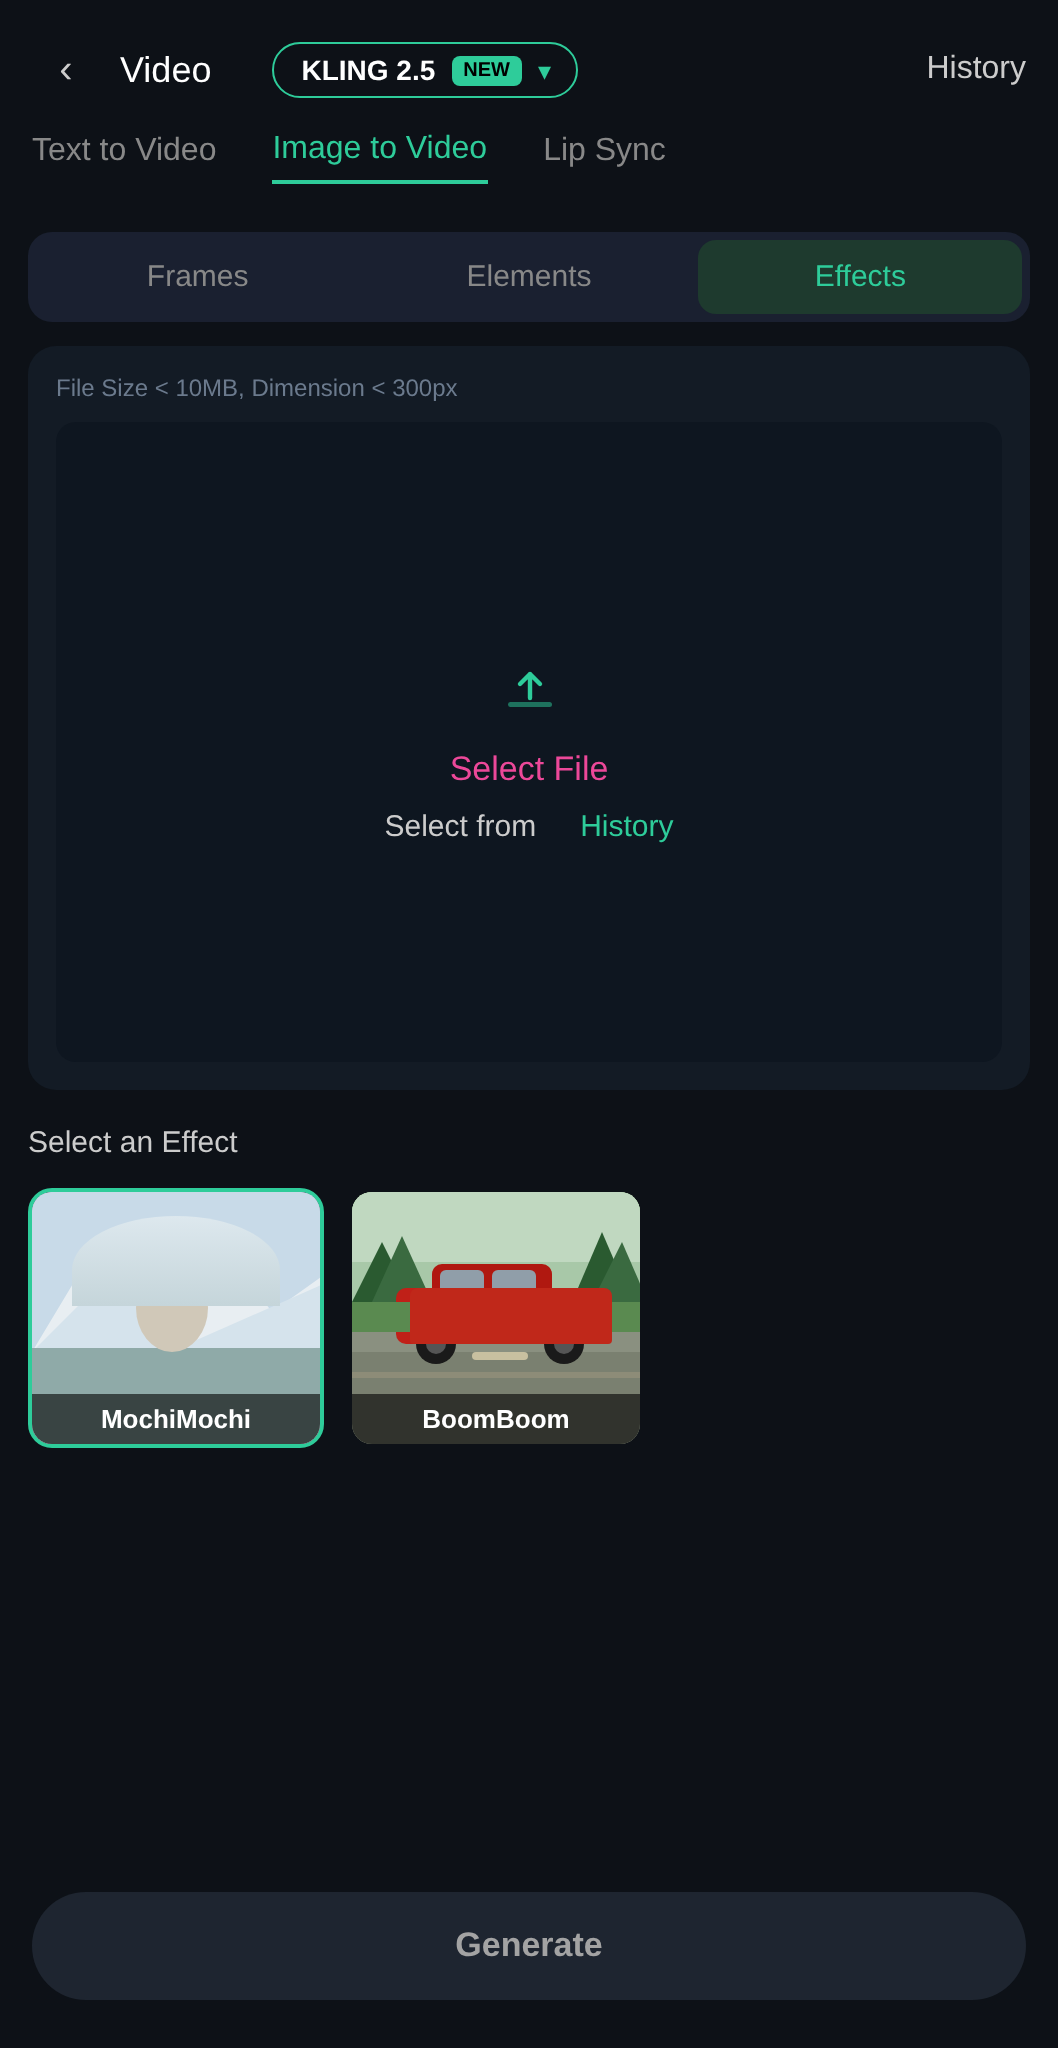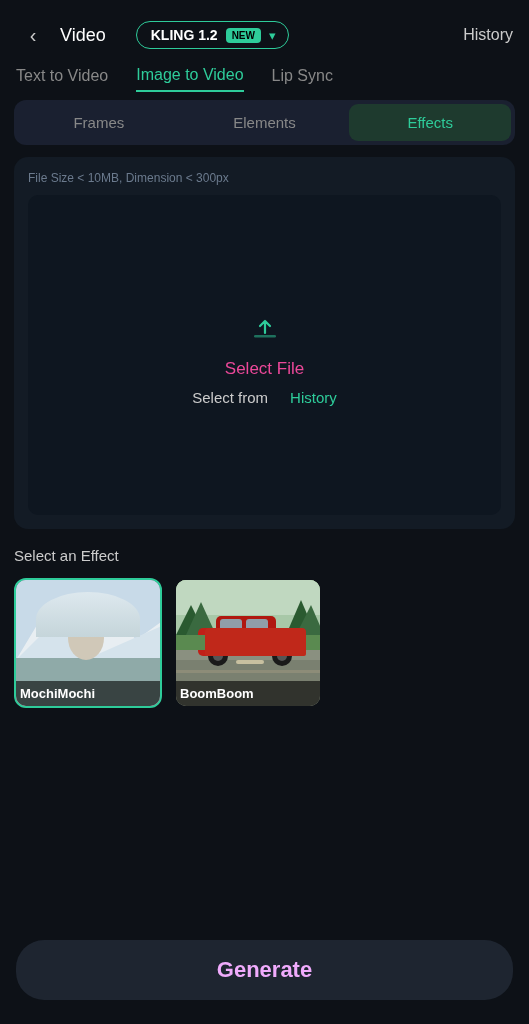--- a/index.html
+++ b/index.html
@@ -69,21 +69,21 @@
       font-weight: 500;
       cursor: pointer;
     }
 
     
     .nav-tabs {
       display: flex;
       align-items: center;
       padding: 0 16px;
       gap: 28px;
-      margin-bottom: 8px;
+      margin-bottom: 24px;
     }
     .nav-tab {
       font-size: 16px;
       font-weight: 500;
       color: #888;
       cursor: pointer;
       padding-bottom: 6px;
     }
     .nav-tab.active {
       color: #2ecc9a;
@@ -242,60 +242,60 @@
       background: #c0281a;
       border-radius: 4px 4px 2px 2px;
     }
     .effect-name {
       position: absolute;
       bottom: 0; left: 0; right: 0;
       background: rgba(0,0,0,0.6);
       color: #fff;
       font-size: 13px;
       font-weight: 600;
-      text-align: left;
+      text-align: center;
       padding: 5px 4px;
     }
 
     
     .generate-bar {
       position: fixed;
       bottom: 0;
       width: 529px;
       padding: 14px 16px 24px 16px;
       background: #0d1117;
     }
     .generate-btn {
       width: 100%;
       background: #1e2530;
       border: none;
       border-radius: 28px;
       padding: 17px;
-      color: #f0abfc;
-      font-size: 22px;
+      color: #a3a3a3;
+      font-size: 17px;
       font-weight: 600;
       cursor: pointer;
       text-align: center;
     }
 
     
     .bottom-spacer {
       height: 90px;
     }
   </style>
 </head>
 <body>
 
 <div class="header">
   <div class="back-btn">
     <span>‹</span>
   </div>
   <span class="header-title">Video</span>
   <div class="model-selector">
-    <span class="model-name">KLING 1.2</span>
+    <span class="model-name">KLING 2.5</span>
     <span class="new-badge">NEW</span>
     <span class="chevron-down">▾</span>
   </div>
   <div class="history-btn">History</div>
 </div>
 
 <div class="nav-tabs">
   <div class="nav-tab">Text to Video</div>
   <div class="nav-tab active">Image to Video</div>
   <div class="nav-tab">Lip Sync</div>

